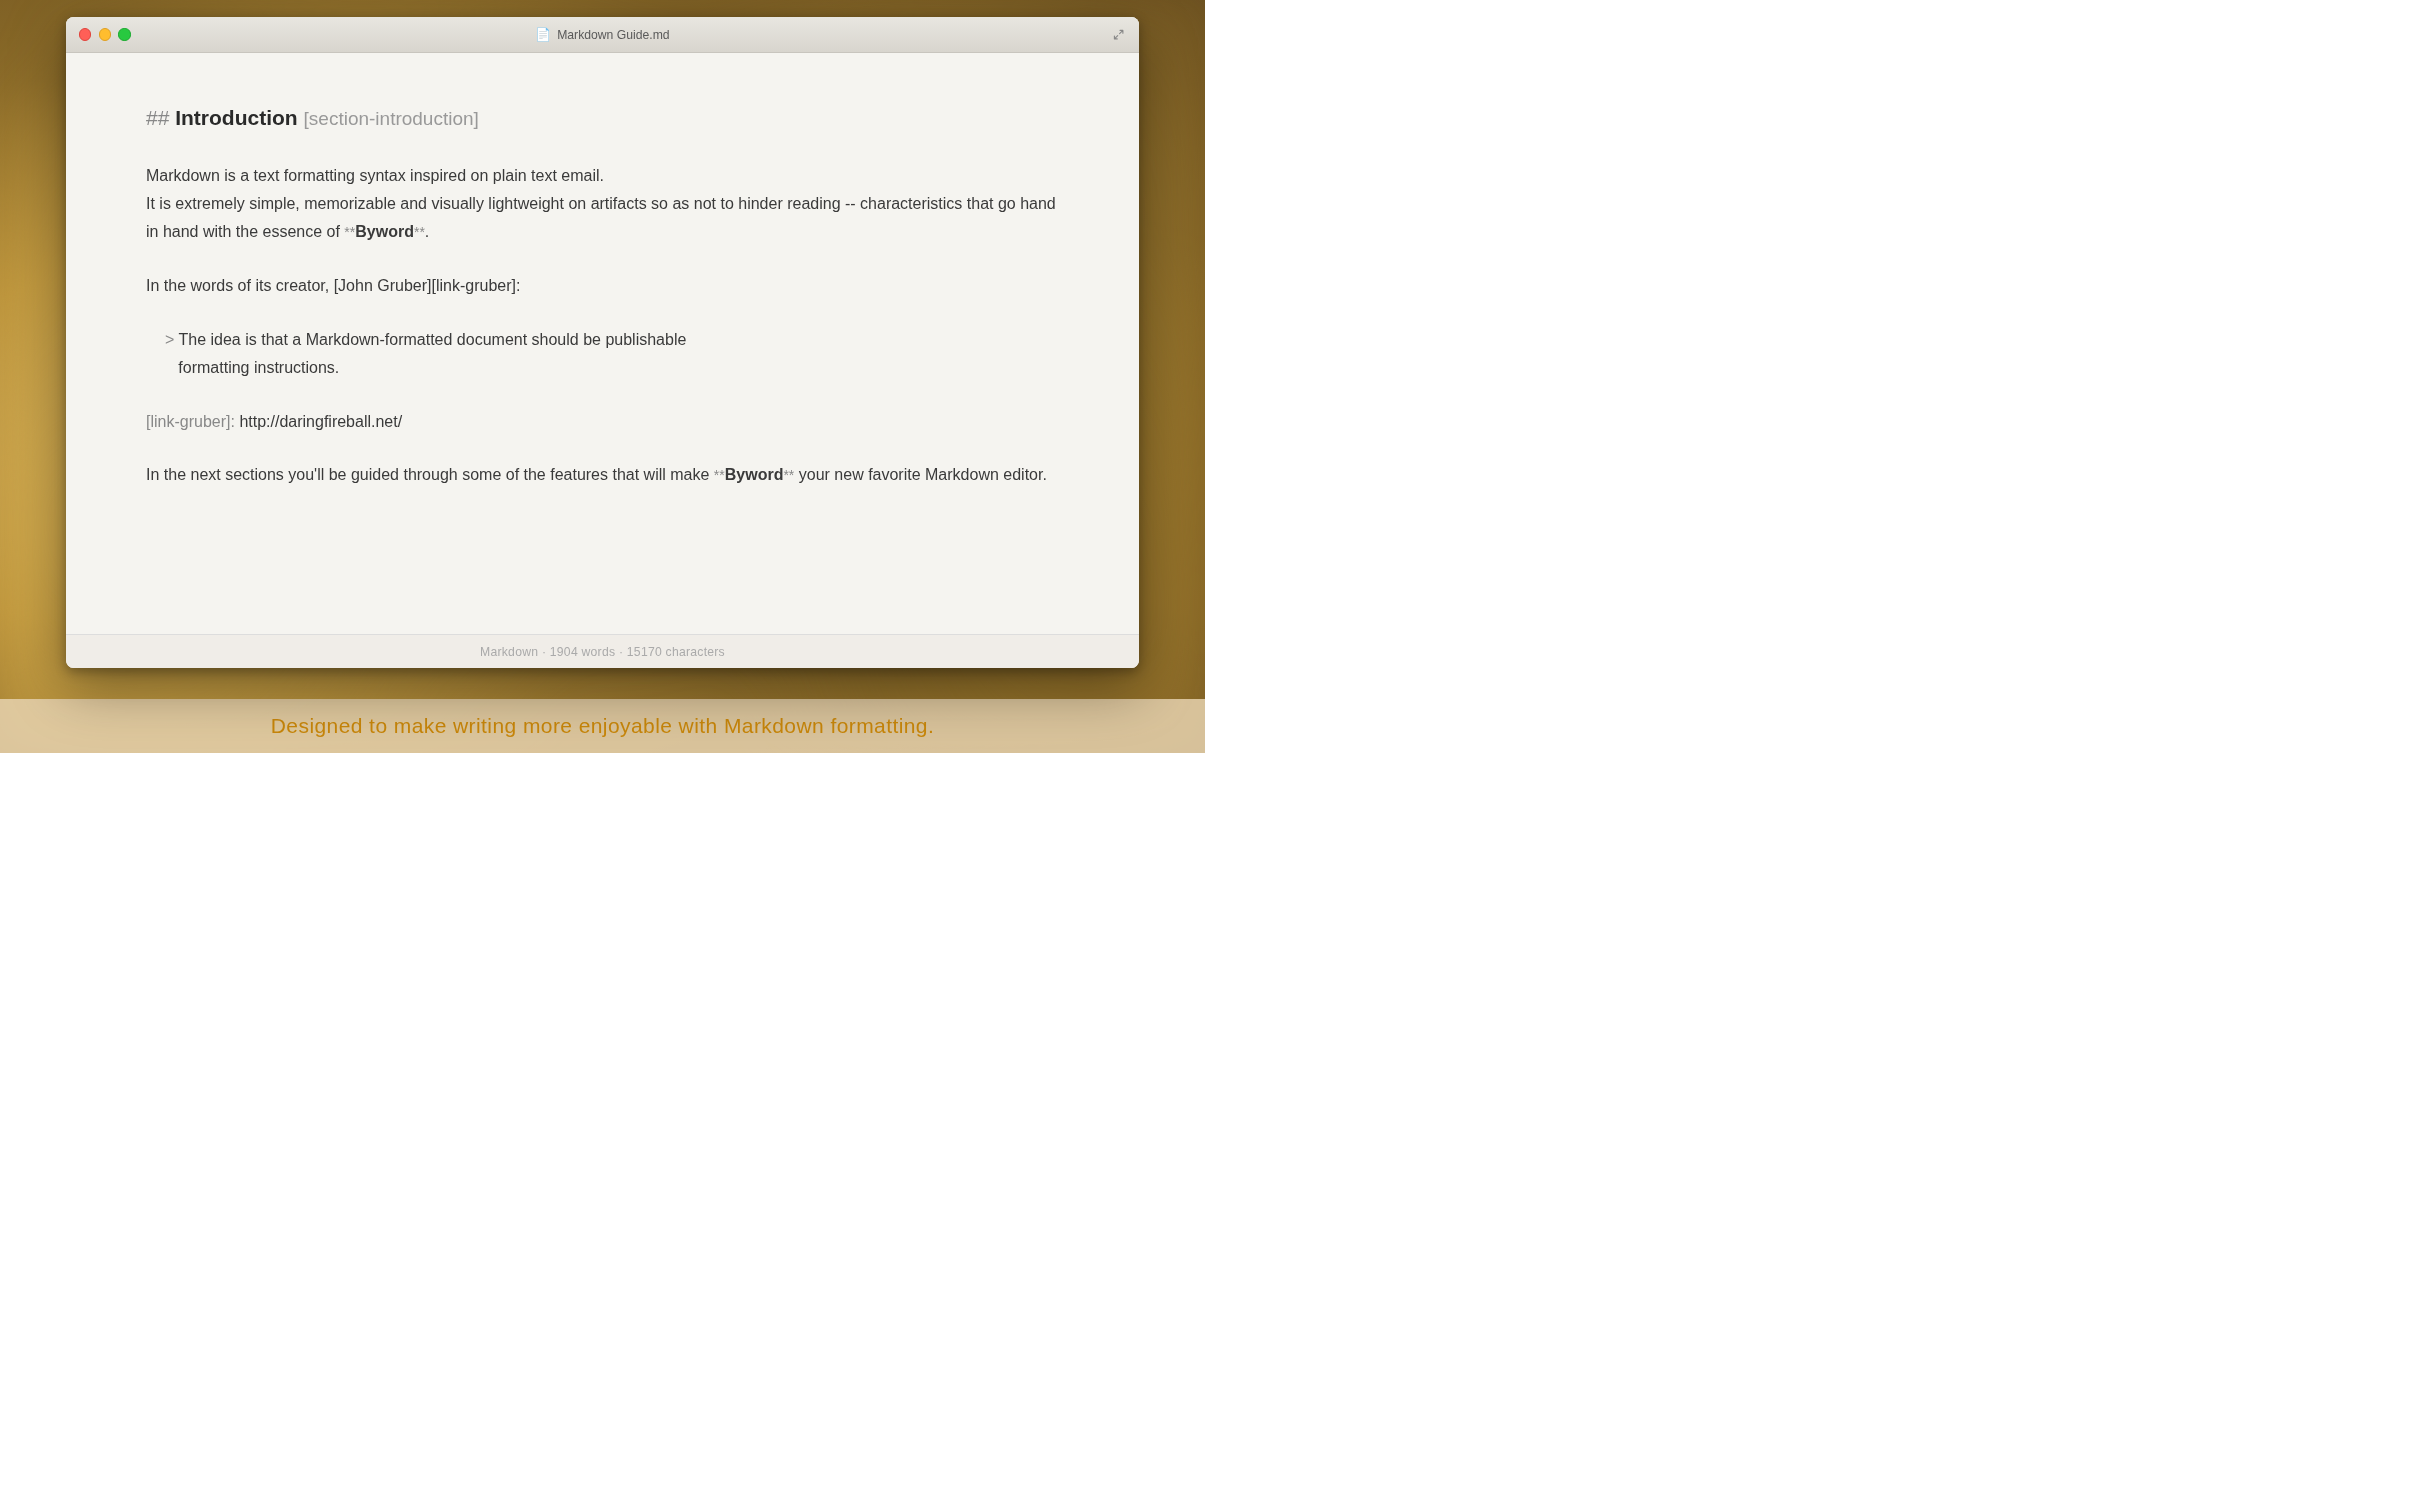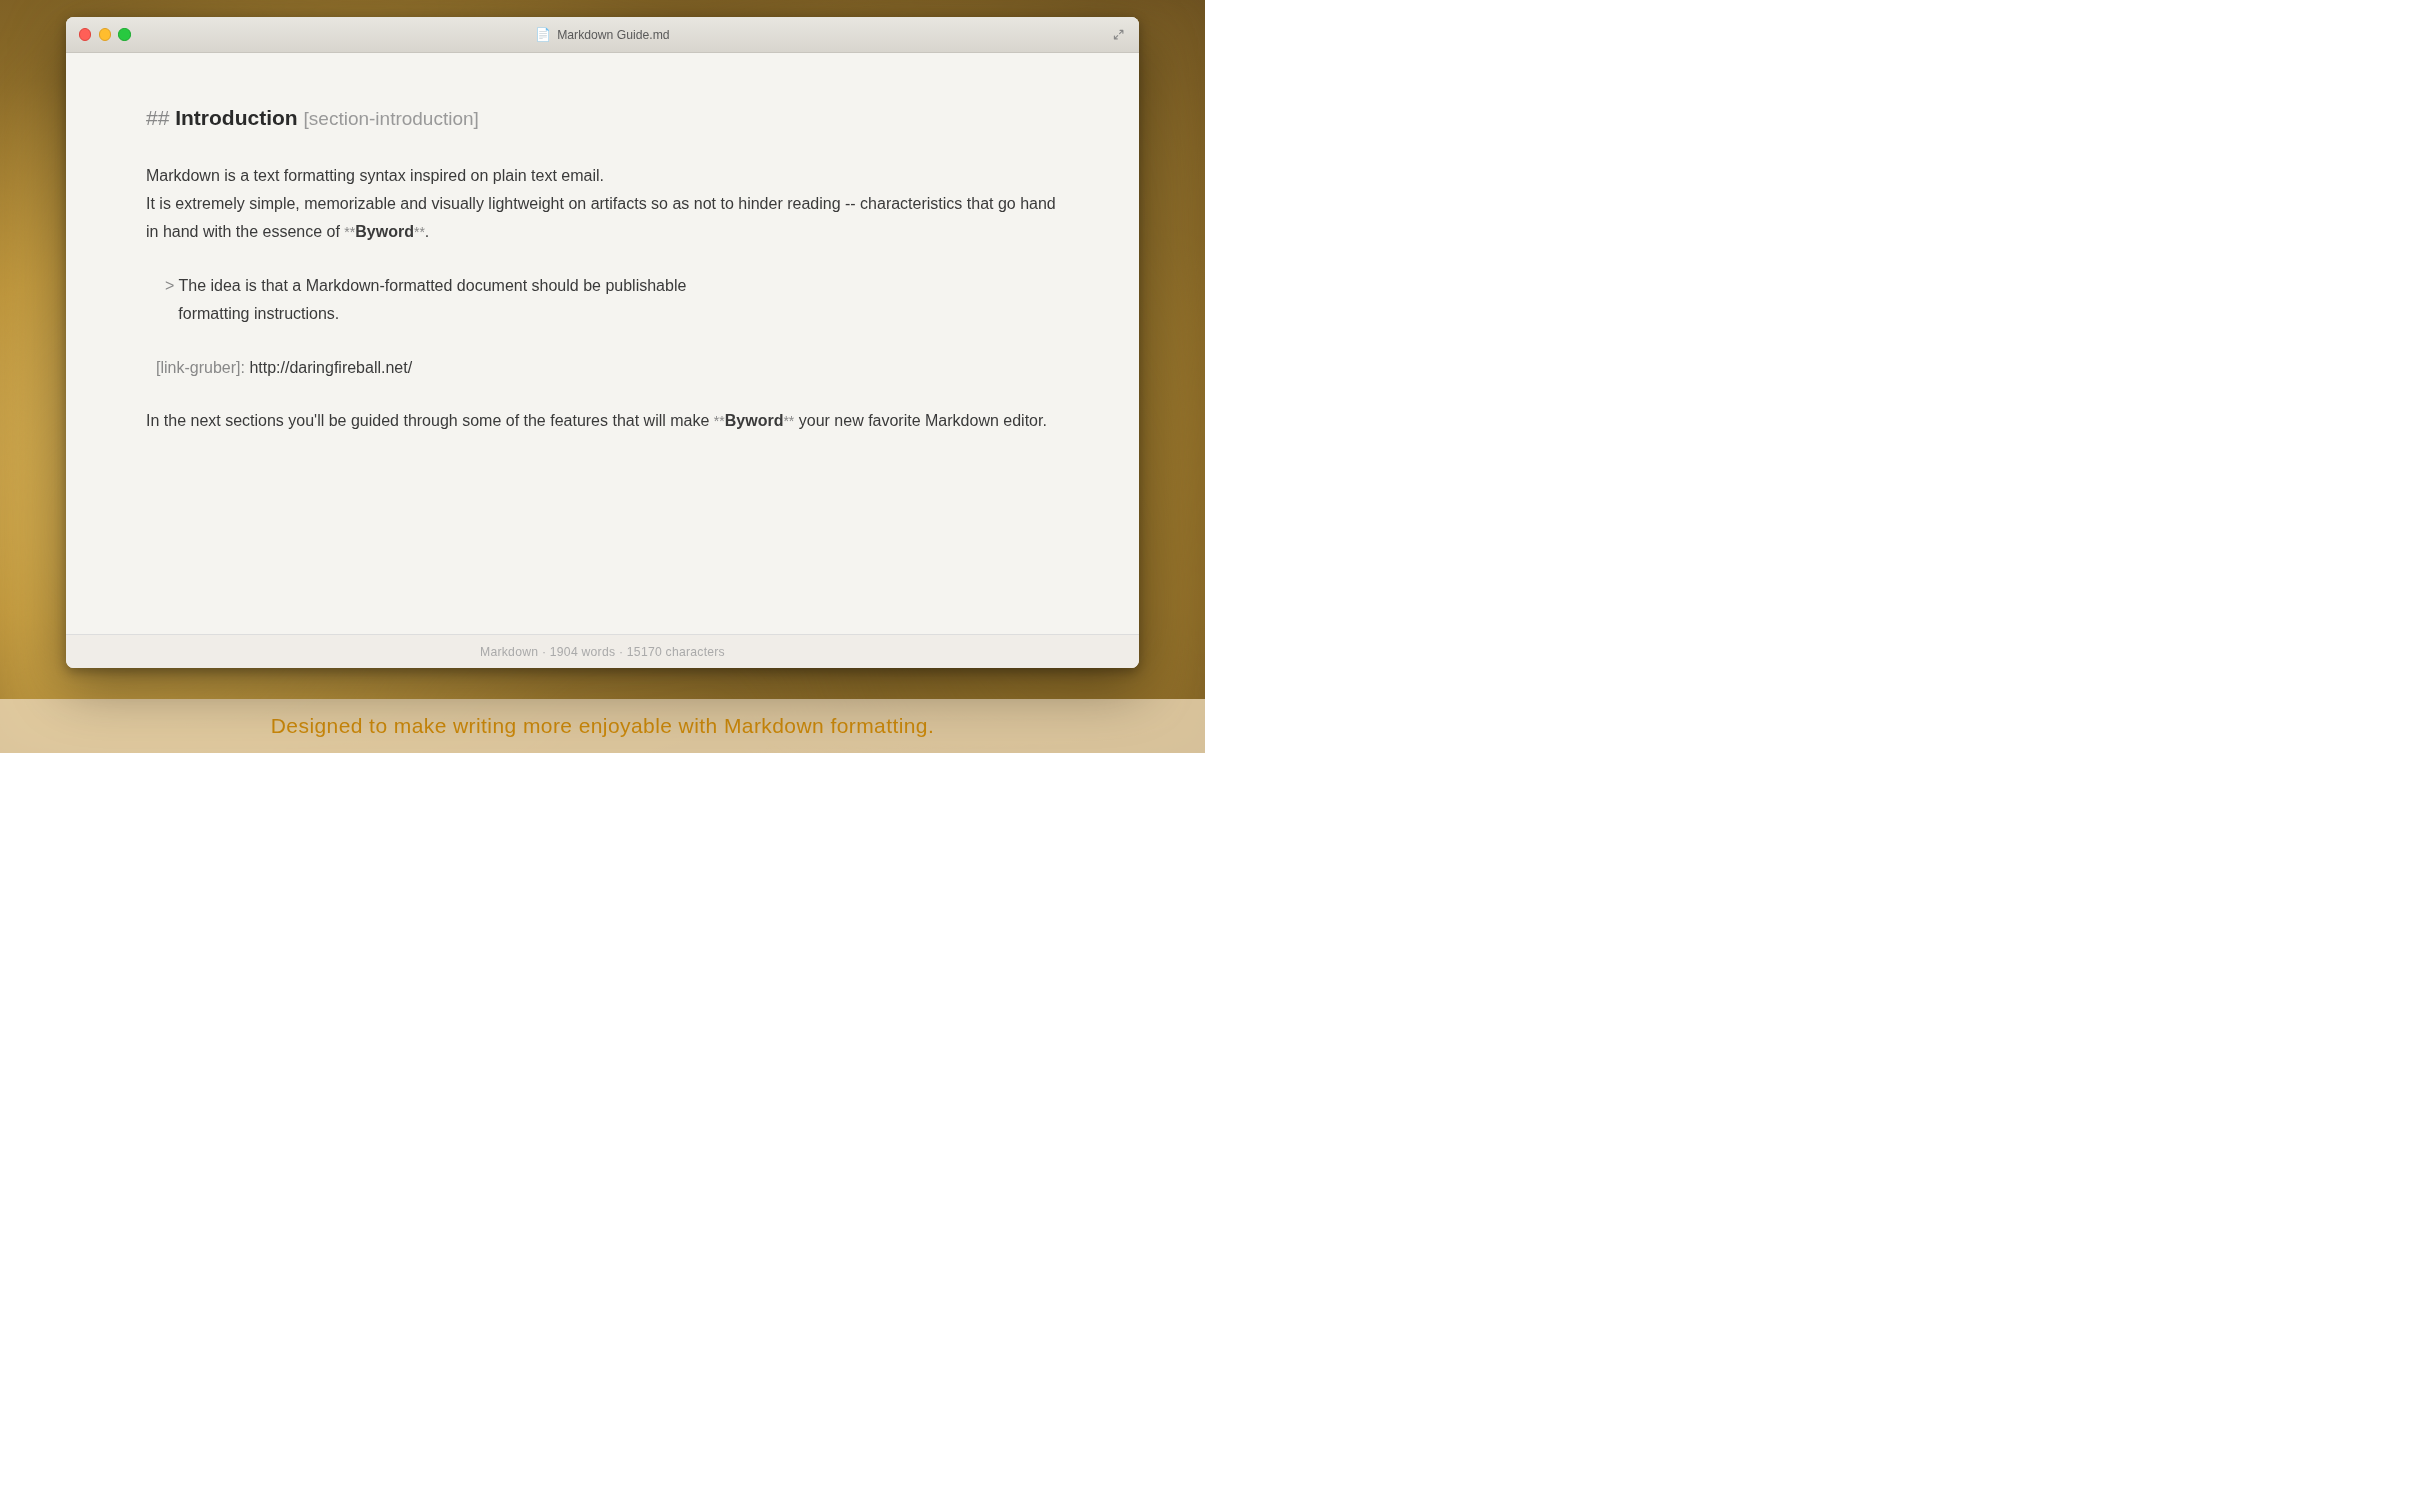--- a/index.html
+++ b/index.html
@@ -194,21 +194,20 @@
     }
 
     .blockquote-arrow {
       color: #888;
     }
 
     .link-ref {
       font-size: 16px;
       color: #3a3a3a;
       margin-bottom: 26px;
-      margin-left: 10px;
     }
 
     .link-ref .ref-label {
       color: #888;
     }
 
     
     .statusbar {
       height: 34px;
       background: #f0ede8;
@@ -263,20 +262,23 @@
       <span> </span>
       <span class="section-id">[section-introduction]</span>
     </div>
 
     <p class="para">
       <span>Markdown is a text formatting syntax inspired on plain text email.</span>
       <br>
       <span>It is extremely simple, memorizable and visually lightweight on artifacts so as not to hinder reading -- characteristics that go hand in hand with the essence of <span class="md-bold">**</span><span class="bold">Byword</span><span class="md-bold">**</span>.</span>
     </p>
 
+    <p class="para">
+      <span>In the words of its creator, [John Gruber]</span><span class="section-id">[link-gruber]</span><span>:</span>
+    </p>
 
     <div class="blockquote">
       <div class="blockquote-line">
         <span class="blockquote-arrow">&gt;</span>
         <span> The idea is that a Markdown-formatted document should be publishable</span>
       </div>
       <div class="blockquote-line">
         <span>&nbsp;&nbsp;&nbsp;formatting instructions.</span>
       </div>
     </div>

